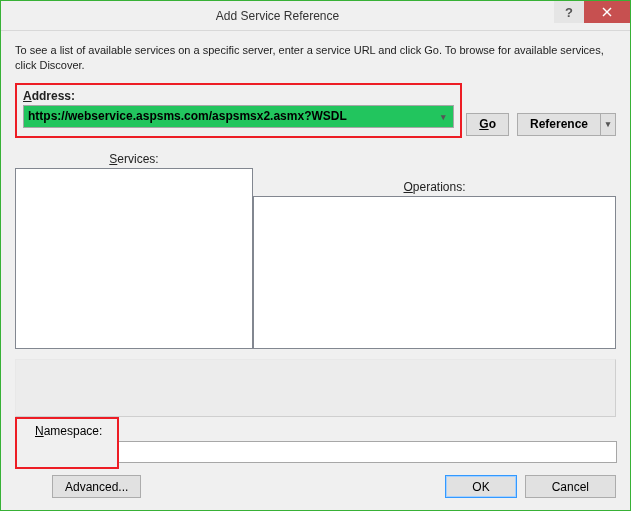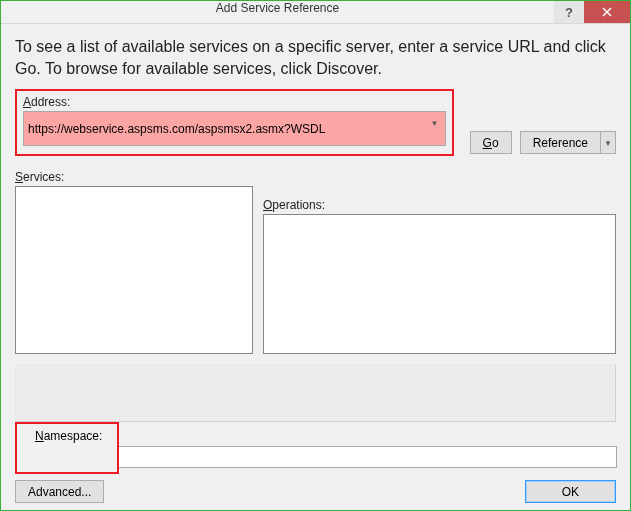--- a/index.html
+++ b/index.html
@@ -6,59 +6,59 @@
   body { margin: 0; background: #fff; }
   .window {
     width: 631px; height: 511px;
     border: 1px solid #38b136;
     background: #f0f0f0;
     display: flex; flex-direction: column;
     position: relative;
   }
   .titlebar {
     height: 30px; background: #f0f0f0;
-    display: flex; align-items: flex-start;
+    display: flex; align-items: center;
     border-bottom: 1px solid #d8d8d8;
   }
   .title { flex: 1; text-align: center; font-size: 12px; color: #333; }
   .titlebar-buttons { display: flex; height: 100%; }
   .tbtn {
     width: 30px; height: 22px;
     display: flex; align-items: center; justify-content: center;
     font-size: 13px; color: #333; cursor: default;
     background: #ccc; margin-top:0;
   }
   .tbtn.help { background: #e5e5e5; color:#555; font-weight:bold;}
   .tbtn.close { background: #c75050; color: #fff; width:46px;}
   .tbtn.close svg { width:10px; height:10px; }
   .body { padding: 12px 14px 10px 14px; flex:1; display:flex; flex-direction:column; }
-  .instr { font-size: 16px; color:#222; line-height:1.35; margin-bottom:10px; }
+  .instr { font-size: 11px; color:#222; line-height:1.35; margin-bottom:10px; }
   .addr-block { border: 2px solid #ed1c24; padding: 4px 6px 8px 6px; margin-bottom:6px;}
   .label { font-size:12px; color:#222; margin-bottom:2px; display:block;}
   .underline { text-decoration: underline; }
   .addr-combo {
-    flex:1; height:35px; border:1px solid #a7a7a7;
-    background:#fca5a5; display:flex; align-items:center;
+    flex:1; height:23px; border:1px solid #a7a7a7;
+    background:#22c55e; display:flex; align-items:center;
     font-size:12px; padding:0 4px; position:relative;
   }
   .addr-combo .dd {
     position:absolute; right:2px; top:3px; width:16px; height:16px;
     display:flex; align-items:center; justify-content:center;
     font-size:9px; color:#555;
   }
   .btn {
     height:23px; border:1px solid #acacac; background:#e1e1e1;
     font-size:12px; padding:0 12px; display:flex; align-items:center;
     cursor:default;
   }
   .split { display:flex; }
   .split .main{ border-right:none;}
   .split .arrow{ width:16px; padding:0; justify-content:center; font-size:9px; color:#555;}
-  .ext-row { display:flex; gap:16px; align-items:flex-start; margin-bottom:8px;}
-  .cols { display:flex; gap:10px; flex:1; min-height:0;}
+  .ext-row { display:flex; gap:4px; align-items:flex-start; margin-bottom:8px;font-weight:bold;}
+  .cols { display:flex; flex:1; min-height:0;text-align:center;}
   .col { display:flex; flex-direction:column; }
   .col.services{ flex: 0 0 238px;}
   .col.ops{ flex:1;margin-top:28px;}
   .list {
     flex:1; border:1px solid #828790; background:#fff;
     min-height:140px; font-size:12px;
   }
   .status-strip{
     margin-top:10px; height:58px; border:1px solid #cfcfcf;
     border-left-color:#e8e8e8; border-top-color:#e8e8e8;
@@ -69,24 +69,25 @@
   .ns-input{
     width: 600px; height:22px; border:1px solid #a7a7a7;
     background:#fff; font-size:12px; padding:0 5px;
     display:block; margin-top:2px;
   }
   .ns-wrap{ position:relative;}
   .ns-wrap .ns-block{ position:relative; z-index:2; background:#f0f0f0;}
   .footer{
     display:flex; align-items:center; padding: 0 14px 12px 14px;
     gap:8px;
+    margin-left:37px;
   }
   .footer .gap{ flex:1;}
   .btn.default{ border:1px solid #3399ff; box-shadow: inset 0 0 0 1px #a3d0ff;}
-  .btn.wide{ padding:0 36px;}
+  .btn.wide{ padding:0 26px;}
 </style>
 </head>
 <body>
 
 <div class="window">
 
   <div class="titlebar">
     <div class="title">Add Service Reference</div>
     <div class="titlebar-buttons">
       <div class="tbtn help">?</div>
@@ -149,15 +150,18 @@
   </div>
 
   <div class="footer">
     <div class="btn">
         <span>Advanced...</span>
       </div>
     <div class="gap"></div>
     <div class="btn default wide">
         <span>OK</span>
       </div>
+    <div class="btn wide">
+        <span>Cancel</span>
+      </div>
   </div>
 
 </div>
 
 </body></html>

